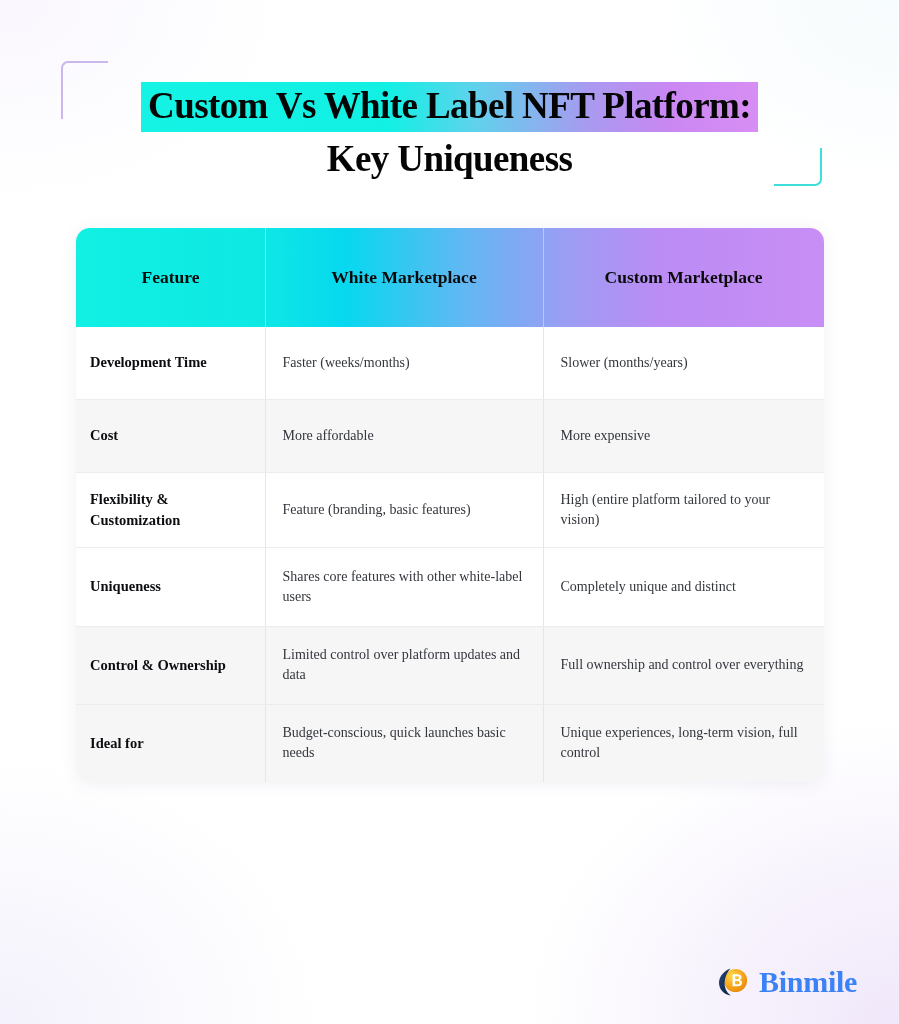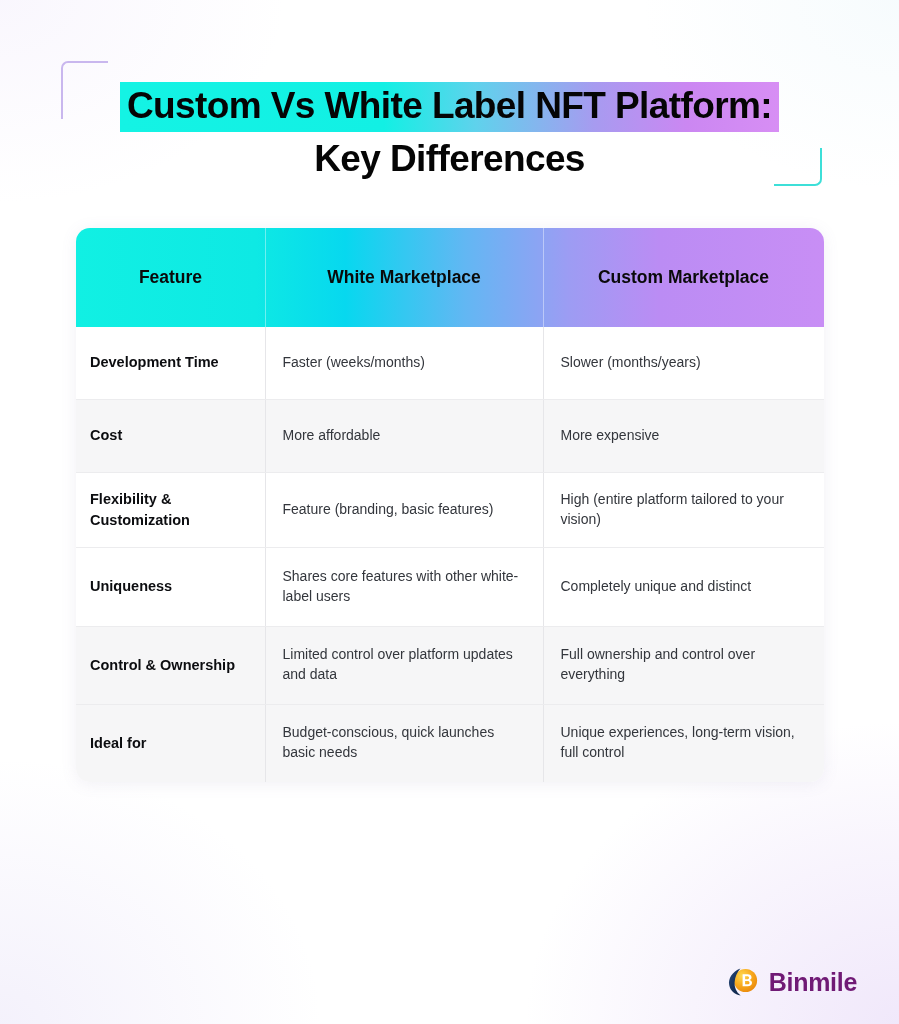--- a/index.html
+++ b/index.html
@@ -27,20 +27,21 @@
       radial-gradient(ellipse 380px 280px at 100% 0%, rgba(186,226,240,0.12) 0%, rgba(255,255,255,0) 68%),
       #ffffff;
     z-index: 0;
   }
 
   .stage {
     position: relative;
     z-index: 2;
     width: 899px;
     height: 1024px;
+    font-family: Liberation Serif, serif;
   }
 
   
   .bracket {
     position: absolute;
     z-index: 1;
   }
   .bracket-tl {
     left: 61px;
     top: 61px;
@@ -190,40 +191,40 @@
     gap: 9px;
     z-index: 4;
   }
   .brand-mark {
     width: 36px;
     height: 36px;
     position: relative;
     flex: 0 0 36px;
   }
   .brand-name {
-    font-size: 25px;
-    font-weight: 700;
-    color: #701a75;
+    font-size: 30px;
+    font-weight: 700;
+    color: #3b82f6;
     letter-spacing: -0.3px;
     line-height: 1;
   }
 </style>
 </head>
 <body>
 
 <div class="bg-wash"></div>
 
 <div class="stage">
 
   <div class="bracket bracket-tl"></div>
   <div class="bracket bracket-br"></div>
 
   <div class="title-block">
     <span class="title-line title-line-1">Custom Vs White Label NFT Platform:</span>
-    <span class="title-line title-line-2">Key Differences</span>
+    <span class="title-line title-line-2">Key Uniqueness</span>
   </div>
 
   <div class="table-wrap">
     <table class="cmp">
       <colgroup>
         <col class="c-feature">
         <col class="c-white">
         <col class="c-custom">
       </colgroup>
       <thead>

